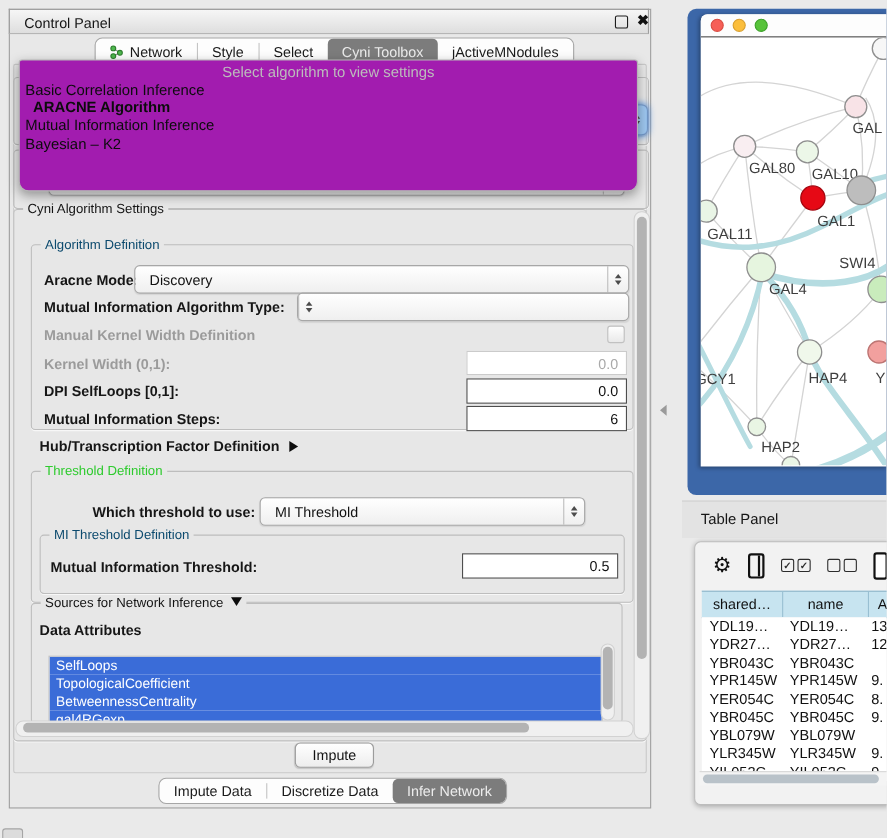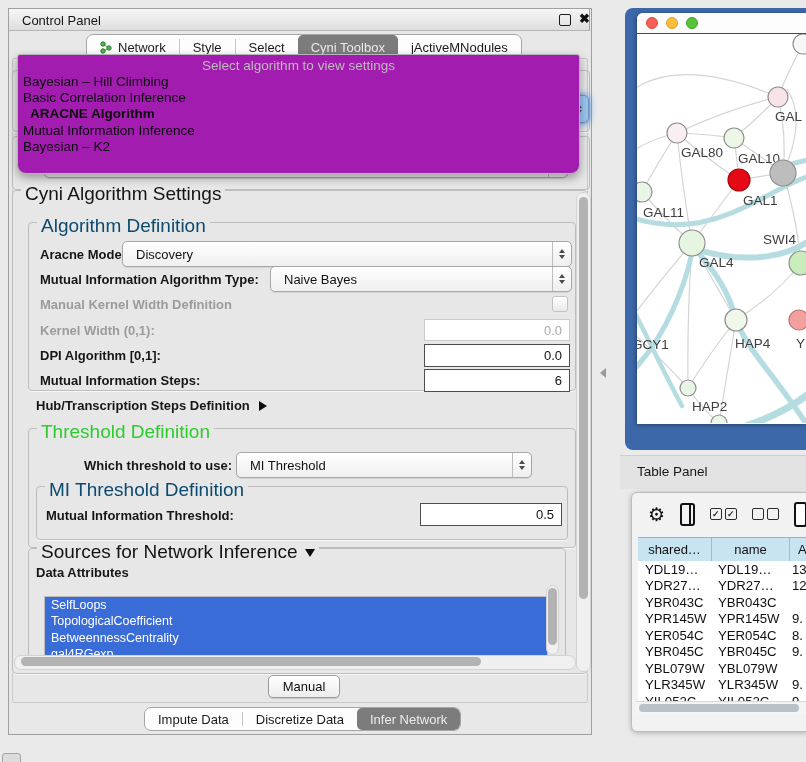--- a/index.html
+++ b/index.html
@@ -23,21 +23,21 @@
   .top-tabs{left:86px;top:34px;height:25px;}
   .bot-tabs{left:144px;top:707px;height:22px;}
   
   .popup{left:17px;top:54px;width:561px;height:118px;background:#a21caf;border:1px solid #b5b5b5;
        border-radius:3px 3px 9px 9px;box-shadow:0 4px 10px rgba(0,0,0,.35);z-index:40;overflow:hidden;}
   .popup-ph{text-align:center;color:#bcbcbc;font-size:13.5px;padding-top:3px;height:16px;}
   .popup-item{font-size:13.5px;line-height:16.2px;padding-left:5px;color:#0c0c0c;white-space:nowrap;}
   .popup-item.sel{font-weight:bold;padding-left:12px;}
   
   .tg{border:1px solid #bdbdbd;border-radius:4px;box-shadow:0 1px 0 rgba(255,255,255,.65);}
-  .tg-title{position:absolute;top:-8px;left:8px;background:#e7e7e7;padding:0 4px;font-size:19px;color:#141414;white-space:nowrap;}
+  .tg-title{position:absolute;top:-8px;left:8px;background:#e7e7e7;padding:0 4px;font-size:12px;color:#141414;white-space:nowrap;}
   .tg-title.blue{color:#0c4a6e;}
   .tg-title.green{color:#2ecb2e;}
   
   .lbl{font-size:13px;font-weight:bold;color:#161616;white-space:nowrap;}
   .lbl.dis{color:#9b9b9b;}
   .combo{background:linear-gradient(#ffffff,#efefef);border:1px solid #a7a7a7;border-radius:5px;
        display:flex;align-items:center;font-size:13px;box-shadow:0 1px 1px rgba(0,0,0,.08);box-sizing:border-box;}
   .combo .txt{padding-left:13px;flex:1;white-space:nowrap;overflow:hidden;}
   .spin{width:18px;align-self:stretch;display:flex;flex-direction:column;align-items:center;justify-content:center;gap:2px;border-left:1px solid #bdbdbd;}
   .spin i{width:0;height:0;border-left:3.5px solid transparent;border-right:3.5px solid transparent;}
@@ -147,21 +147,20 @@
   <span class="txt">galFiltered.sif default node</span>
   <span class="spin">
       <i class="up"></i>
       <i class="dn"></i>
     </span>
 </div>
 
 <div class="abs popup">
   <div class="popup-ph">Select algorithm to view settings</div>
   <div>
-      <div class="popup-item">Bayesian – Hill Climbing</div>
       <div class="popup-item">Basic Correlation Inference</div>
       <div class="popup-item sel">ARACNE Algorithm</div>
       <div class="popup-item">Mutual Information Inference</div>
       <div class="popup-item">Bayesian – K2</div>
     </div>
 </div>
 
 <div class="abs tg" style="left:12px;top:190px;width:574px;height:482px;background:#e7e7e7;">
   <span class="tg-title">Cyni Algorithm Settings</span>
 </div>
@@ -172,37 +171,36 @@
 <span class="abs lbl" style="left:40px;top:247px;">Aracne Mode:</span>
 <div class="abs combo" style="left:122px;top:241px;width:450px;height:26px;">
   <span class="txt">Discovery</span>
   <span class="spin">
       <i class="up"></i>
       <i class="dn"></i>
     </span>
 </div>
 <span class="abs lbl" style="left:40px;top:272px;">Mutual Information Algorithm Type:</span>
 <div class="abs combo" style="left:270px;top:266px;width:302px;height:26px;">
-  <span class="txt">Naive Bayes</span>
   <span class="spin">
       <i class="up"></i>
       <i class="dn"></i>
     </span>
 </div>
 <span class="abs lbl dis" style="left:40px;top:297px;">Manual Kernel Width Definition</span>
 <div class="abs checkbox" style="left:552px;top:296px;"></div>
 <span class="abs lbl dis" style="left:40px;top:323px;">Kernel Width (0,1):</span>
 <div class="abs field dis" style="left:424px;top:319px;width:146px;height:22px;">0.0</div>
-<span class="abs lbl" style="left:40px;top:348px;">DPI Algorithm [0,1]:</span>
+<span class="abs lbl" style="left:40px;top:348px;">DPI SelfLoops [0,1]:</span>
 <div class="abs field" style="left:424px;top:344px;width:146px;height:23px;">0.0</div>
 <span class="abs lbl" style="left:40px;top:373px;">Mutual Information Steps:</span>
 <div class="abs field" style="left:424px;top:369px;width:146px;height:23px;">6</div>
 
 <span class="abs lbl" style="left:36px;top:398px;">
-  <span>Hub/Transcription Steps Definition</span><span class="tri-r"></span>
+  <span>Hub/Transcription Factor Definition</span><span class="tri-r"></span>
 </span>
 
 <div class="abs tg" style="left:28px;top:428px;width:546px;height:118px;">
   <span class="tg-title green">Threshold Definition</span>
 </div>
 <span class="abs lbl" style="left:84px;top:458px;">Which threshold to use:</span>
 <div class="abs combo" style="left:236px;top:452px;width:296px;height:26px;">
   <span class="txt">MI Threshold</span>
   <span class="spin">
       <i class="up"></i>
@@ -232,21 +230,21 @@
   <span class="th" style="top:2px;height:57px;"></span>
 </div>
 
 <div class="abs sbv" style="left:576px;top:192px;width:13px;height:478px;">
   <span class="th" style="left:1.5px;top:4px;height:402px;"></span>
 </div>
 <div class="abs sbh" style="left:14px;top:655px;width:560px;height:13px;">
   <span class="th" style="left:6px;width:460px;"></span>
 </div>
 
-<div class="abs btn" style="left:268px;top:675px;width:70px;height:21px;">Manual</div>
+<div class="abs btn" style="left:268px;top:675px;width:70px;height:21px;">Impute</div>
 <div class="abs tabbar bot-tabs">
   <div class="tab">
       <span>Impute Data</span>
     </div>
   <div class="tabsep"></div>
   <div class="tab">
       <span>Discretize Data</span>
     </div>
   <div class="tab sel">
       <span>Infer Network</span>

